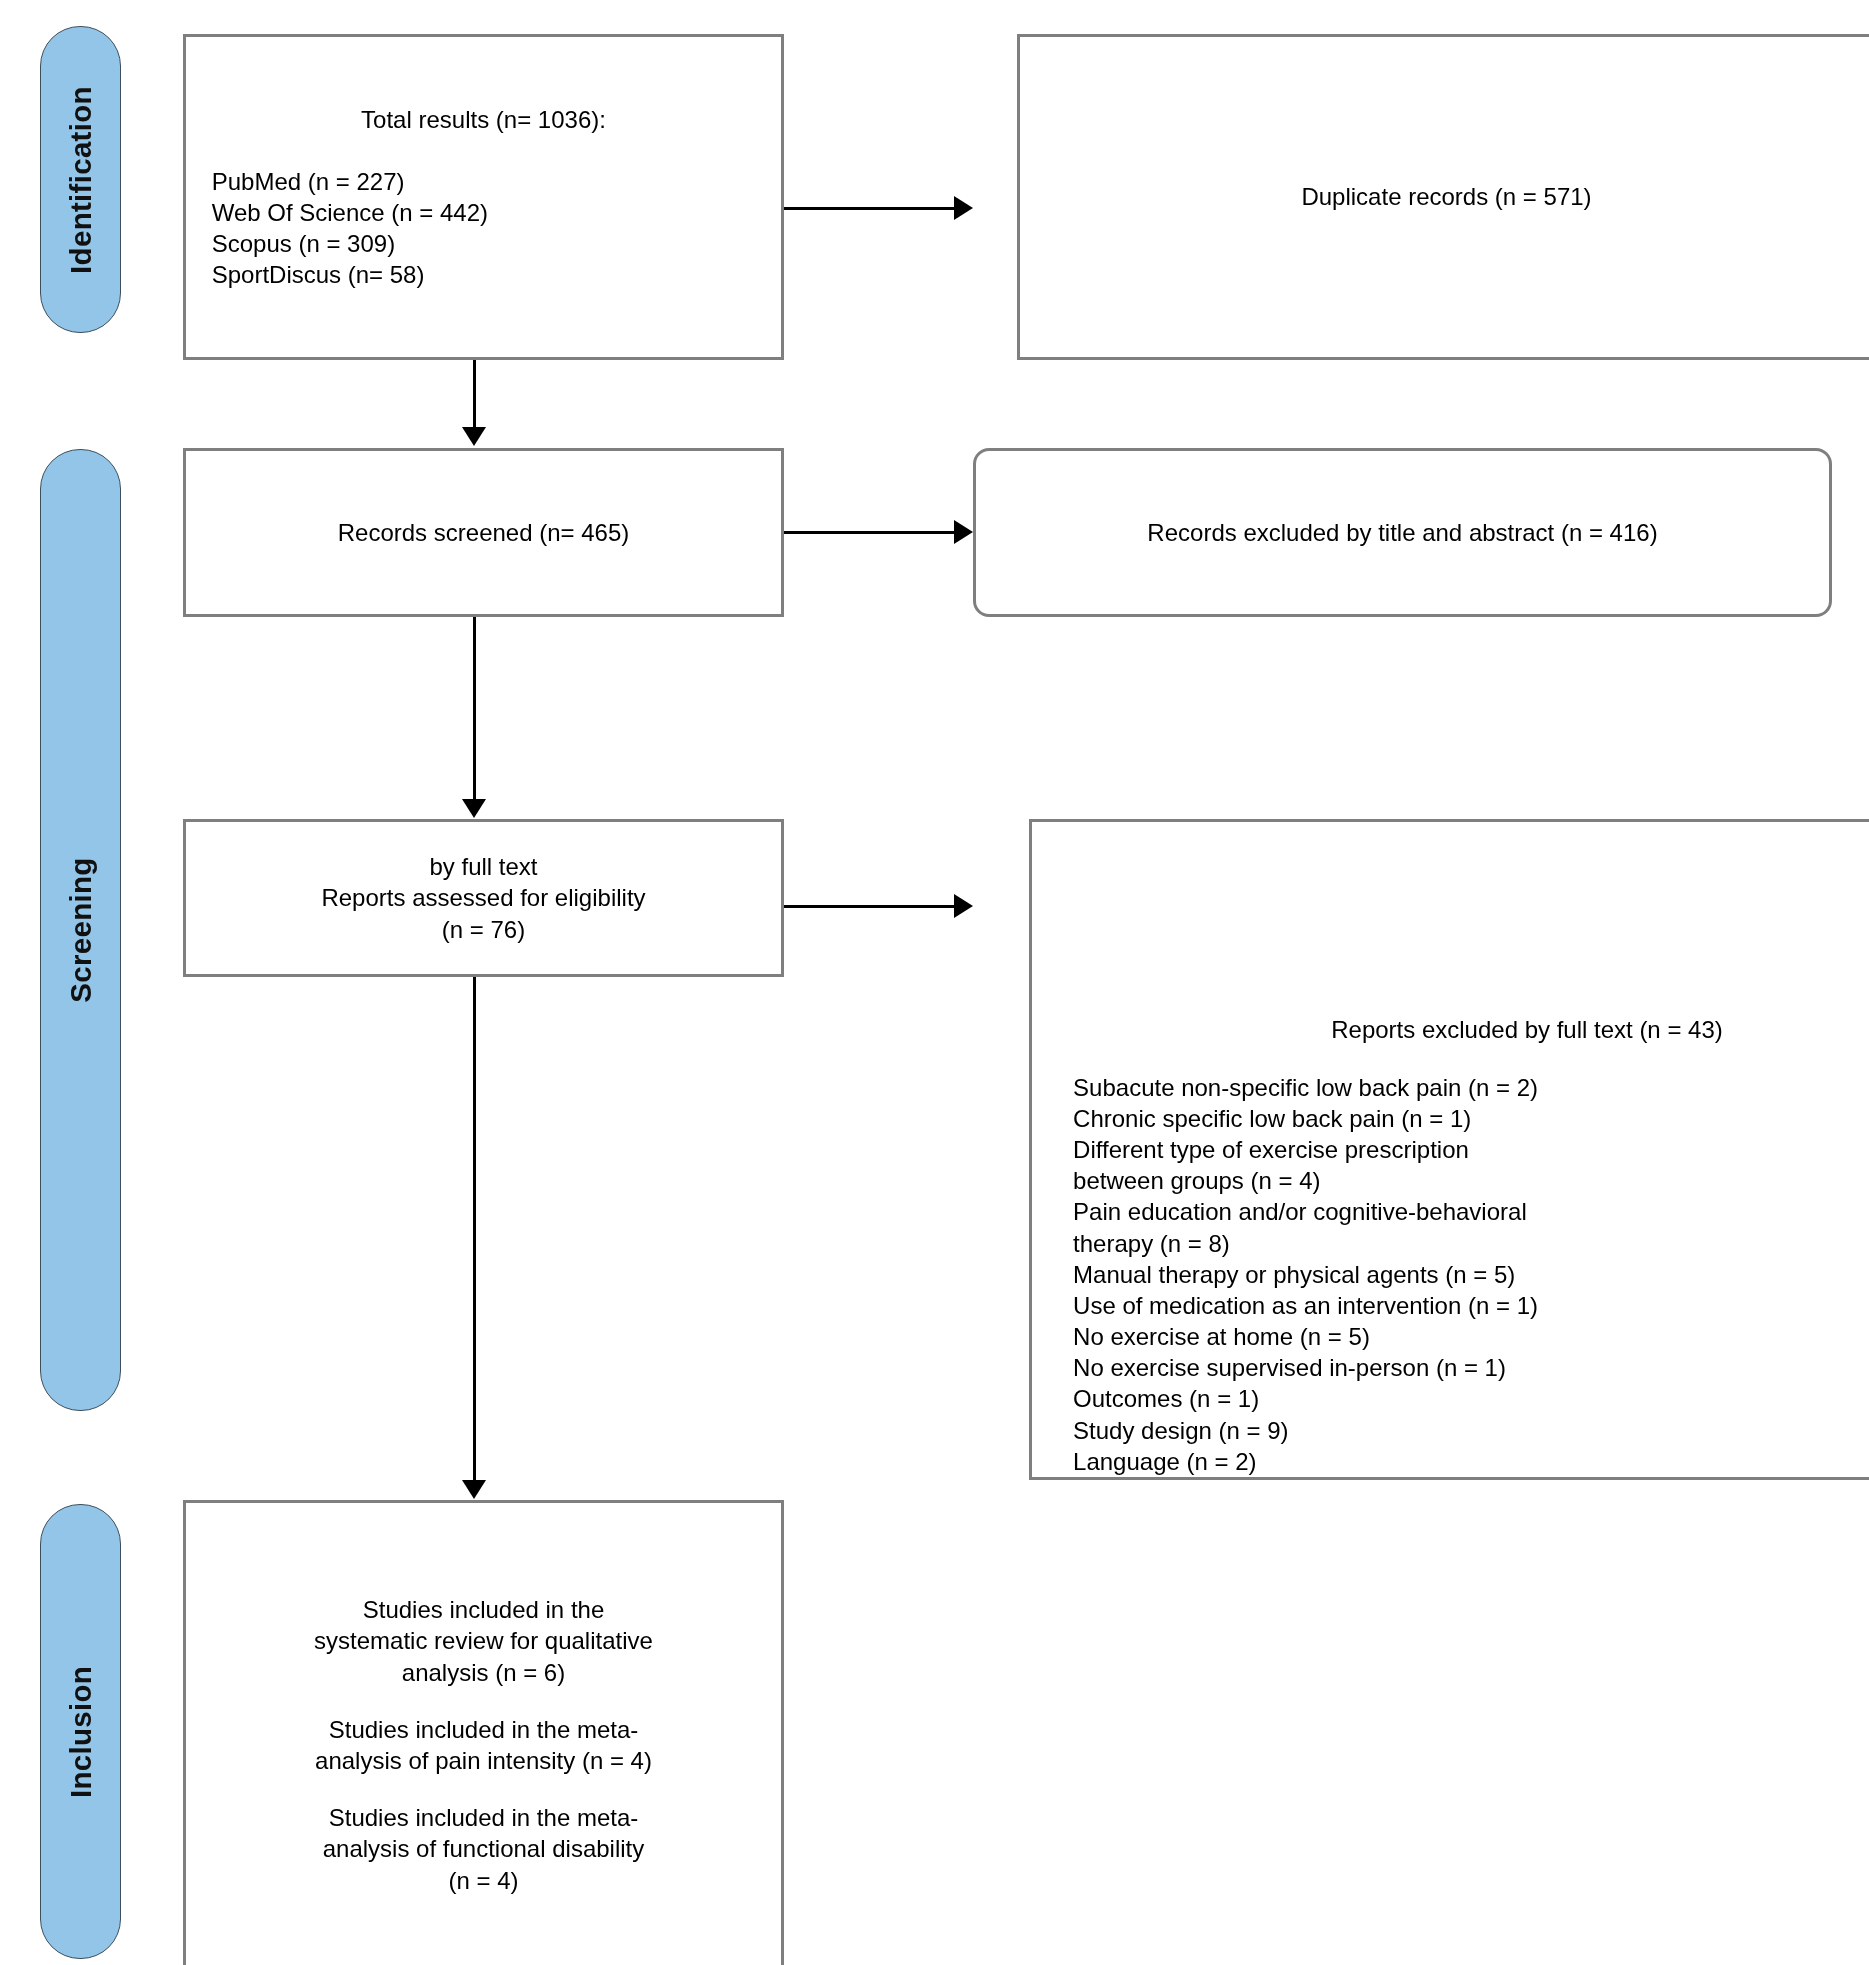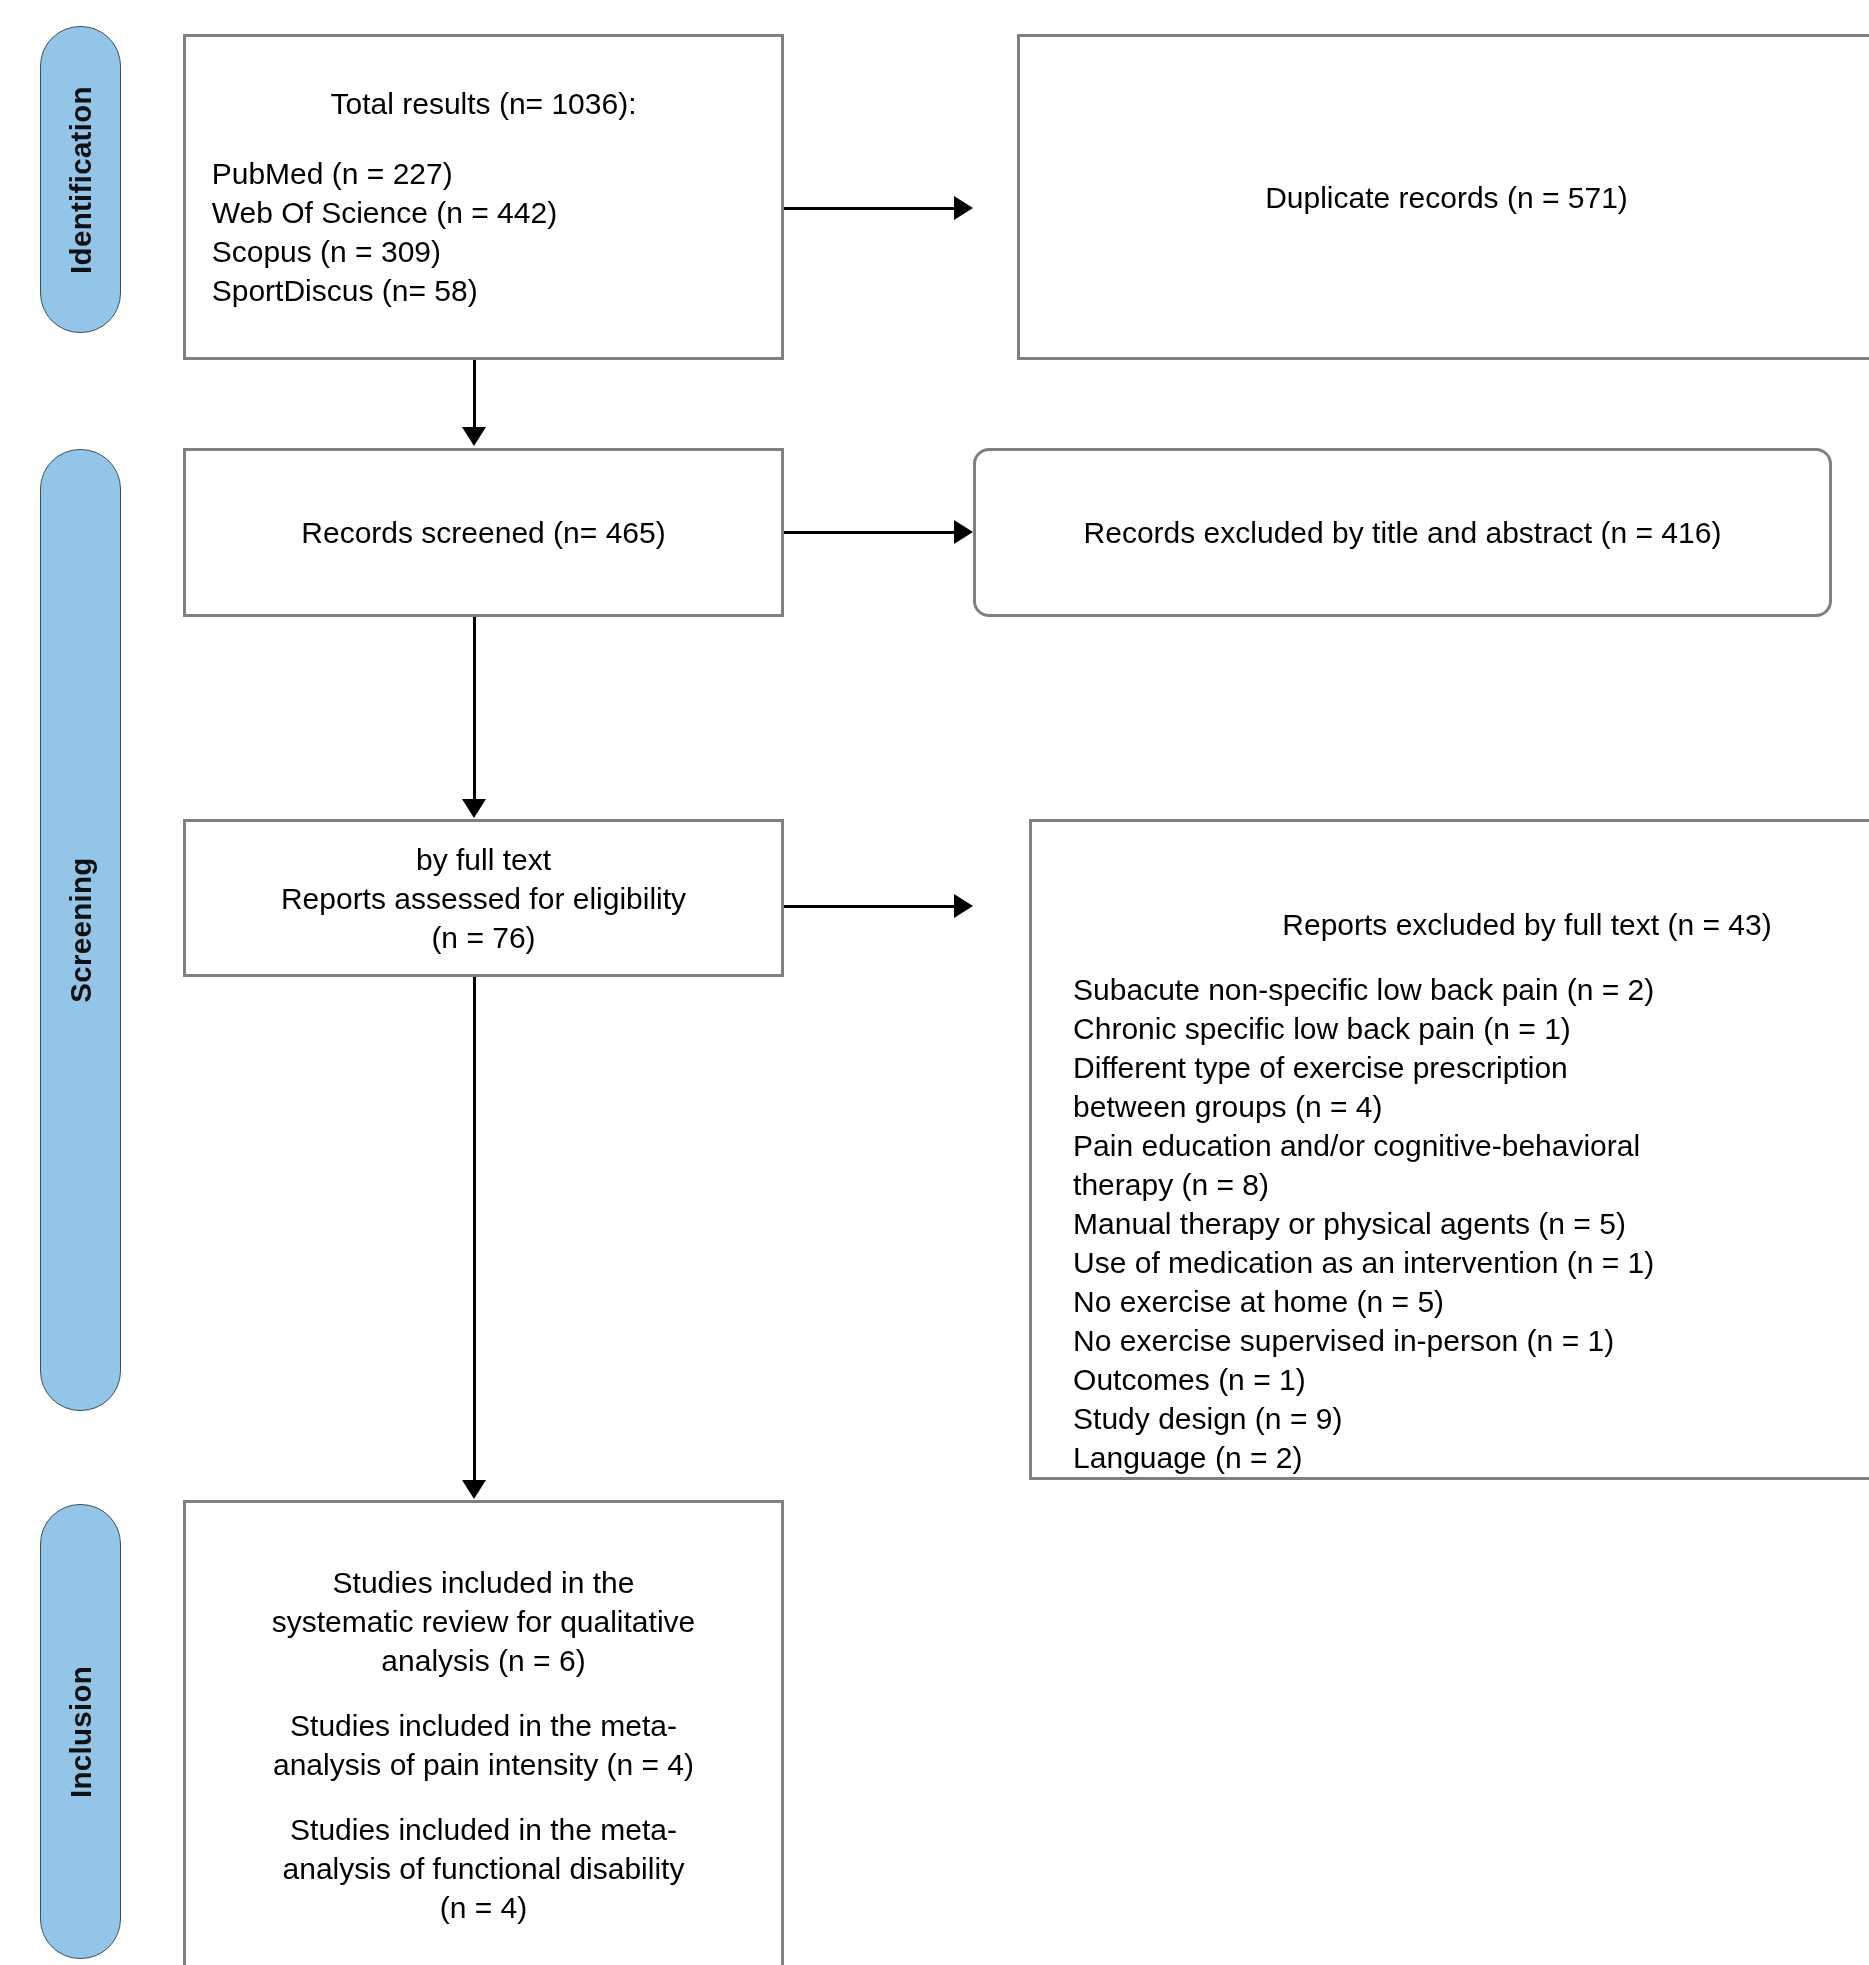--- a/index.html
+++ b/index.html
@@ -45,21 +45,21 @@
     position: absolute;
     background: #ffffff;
     border: 3.8px solid #7f7f7f;
     box-sizing: border-box;
     display: flex;
     flex-direction: column;
     justify-content: center;
   }
   .box-inner {
     padding: 0 16.7px;
-    font-size: 30px;
+    font-size: 24px;
     line-height: 1.30;
     color: #000000;
   }
   .center-text { text-align: center; }
   .left-text   { text-align: left; }
   .blk { margin: 0; }
   .gap-large { height: 31px; }
   .gap-med   { height: 26px; }
 
   

